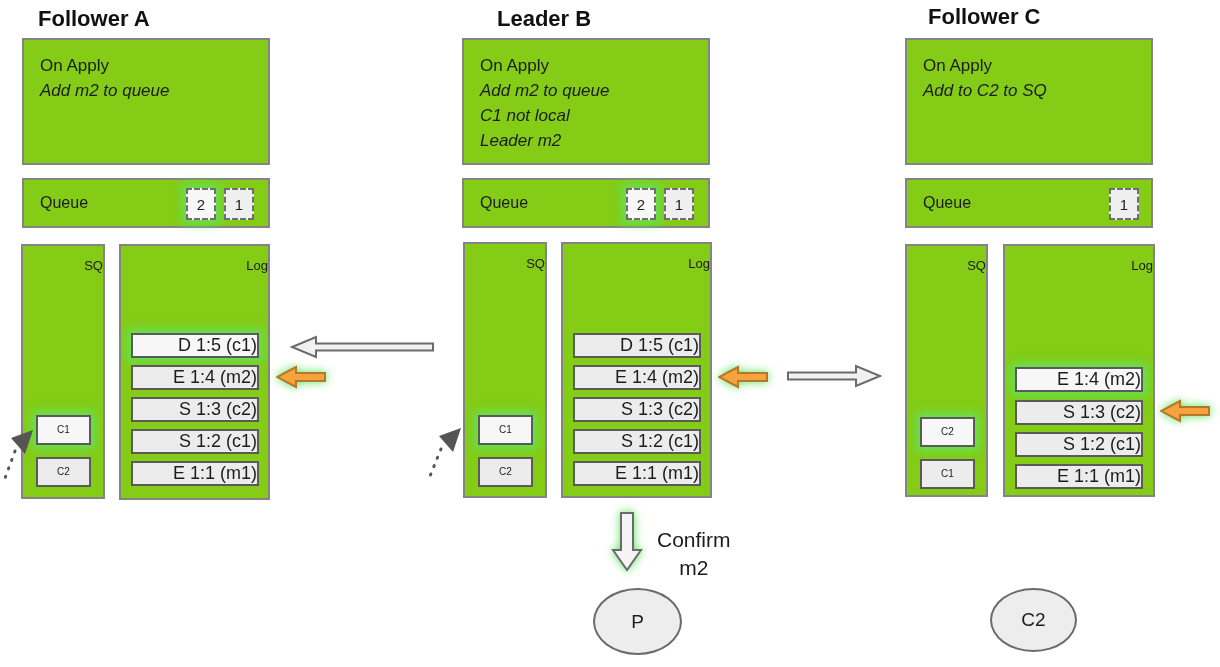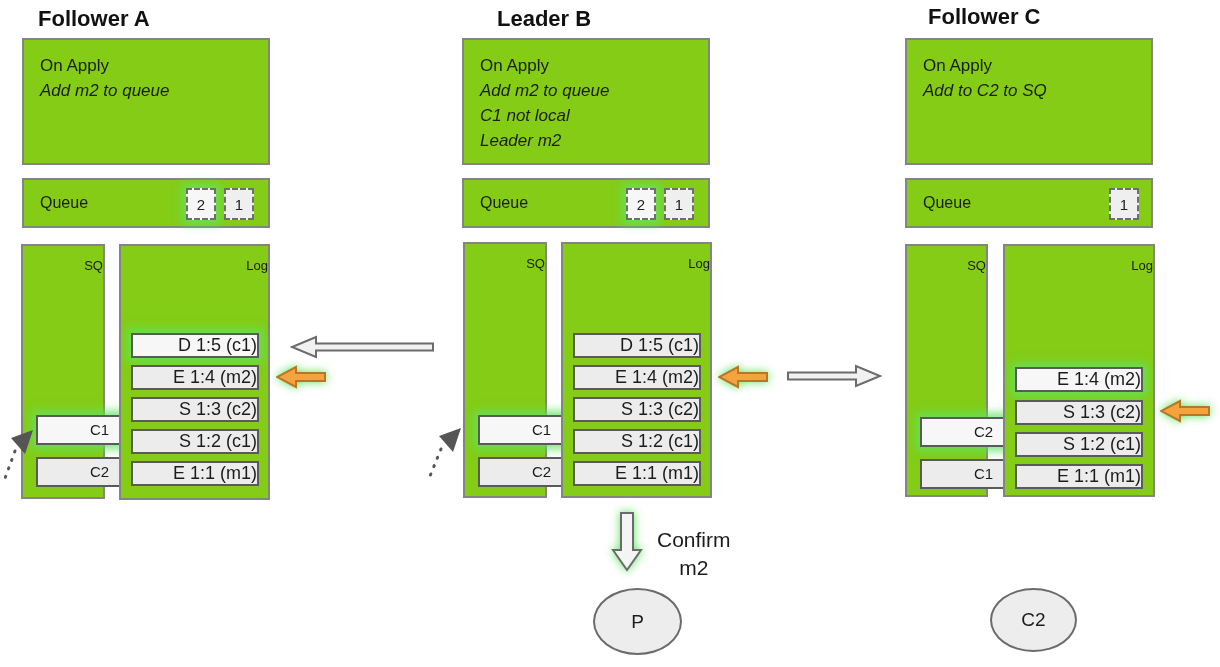--- a/index.html
+++ b/index.html
@@ -28,21 +28,21 @@
     border:2px dashed #6e6e6e; background:#efefef;
     text-align:center; line-height:29px; font-size:15px; color:#222;
   }
   .panel-head {
     position:absolute; top:12px; left:0; width:100%;
     text-align:right; font-size:13px;
   }
   .sq-item {
     position:absolute; left:13px; width:51px; height:26px; box-sizing:content-box;
     border:2px solid #5a5a5a; background:#ececec;
-    text-align:center; line-height:26px; font-size:15px;padding-left:36px;
+    text-align:center; line-height:26px; font-size:10px;
   }
   .log-entry {
     position:absolute; left:10px; width:124px; height:21px; box-sizing:content-box;
     border:2px solid #5a5a5a; background:#ececec;
     text-align:right; line-height:21px; font-size:18px; white-space:nowrap;
   }
   .hl { box-shadow:0 0 9px 4px rgba(96,228,96,0.85); background:#f7f7f7; }
   .glow-svg { filter:drop-shadow(0 0 5px rgba(80,225,80,0.95)); }
   .ellipse {
     position:absolute; box-sizing:border-box; border-radius:50%;

